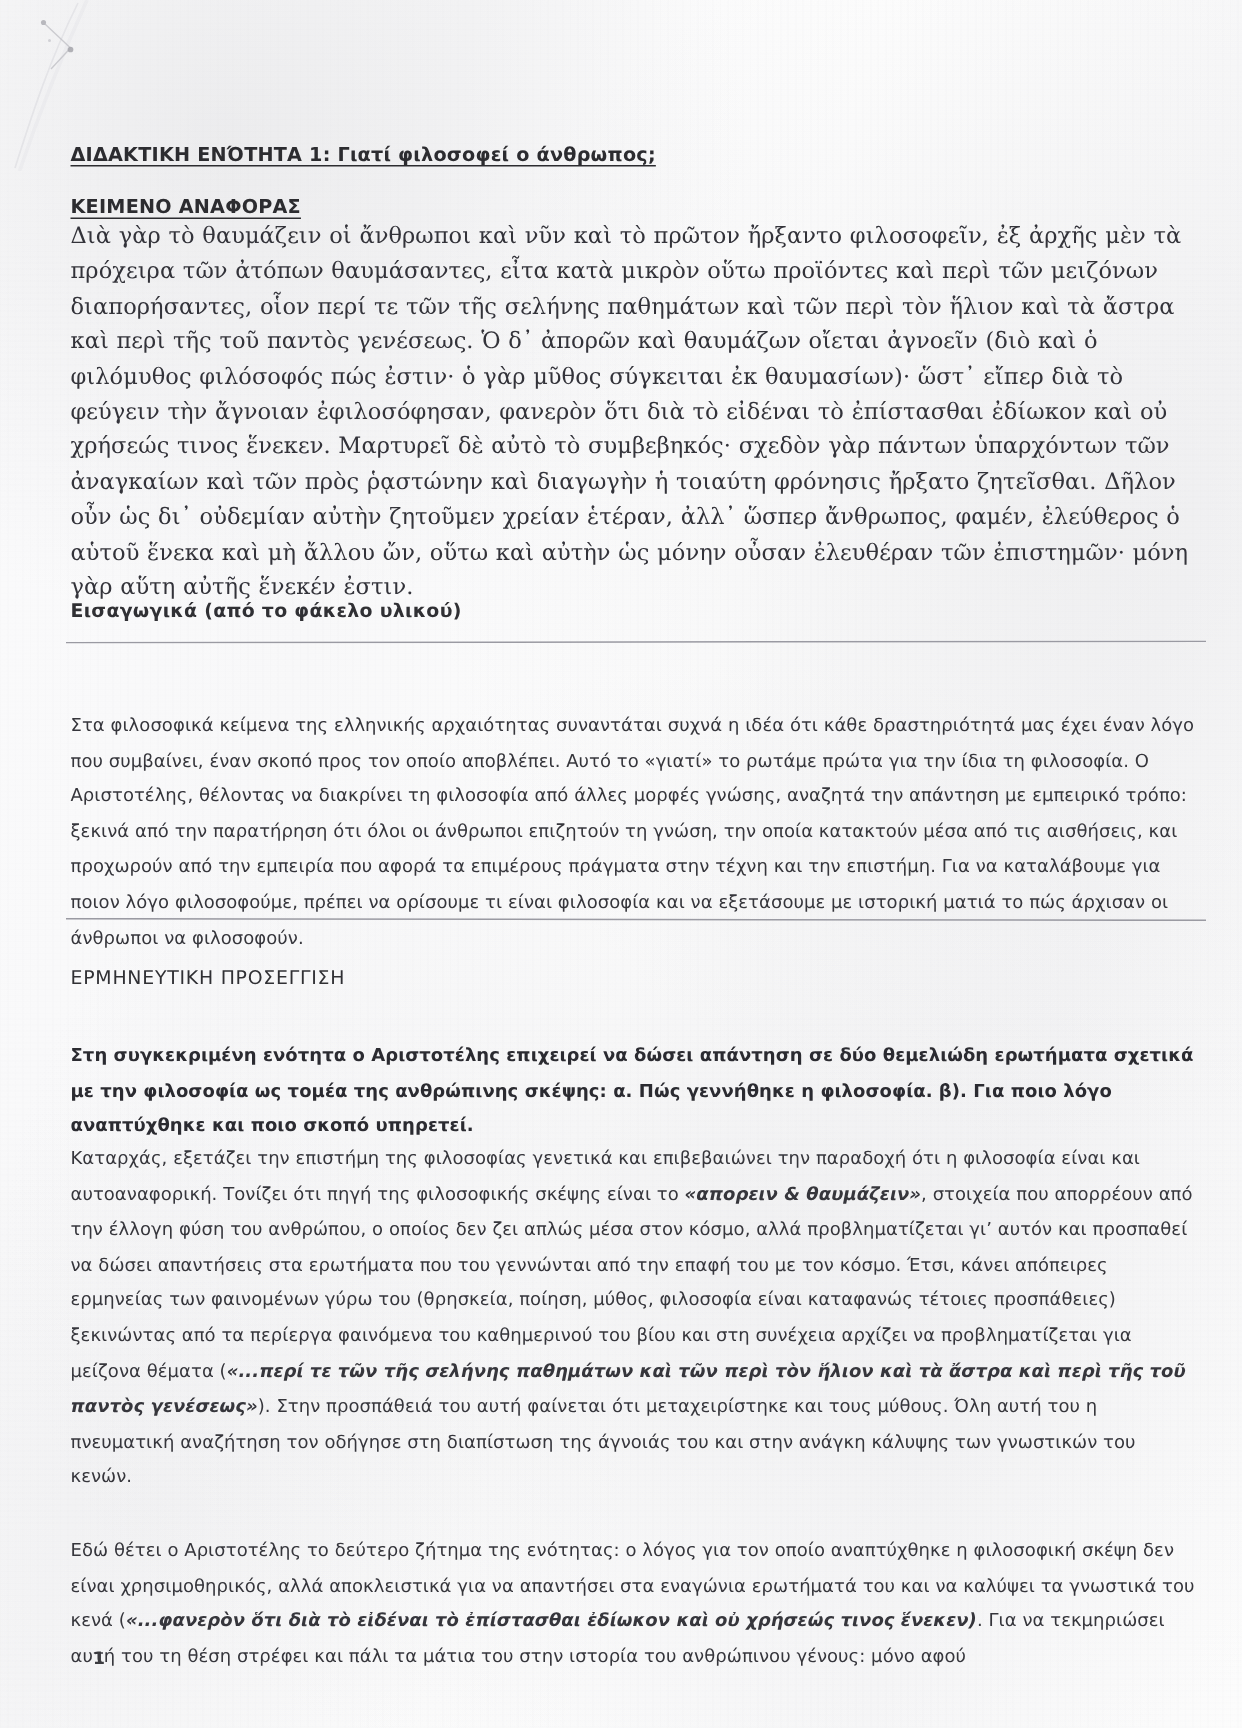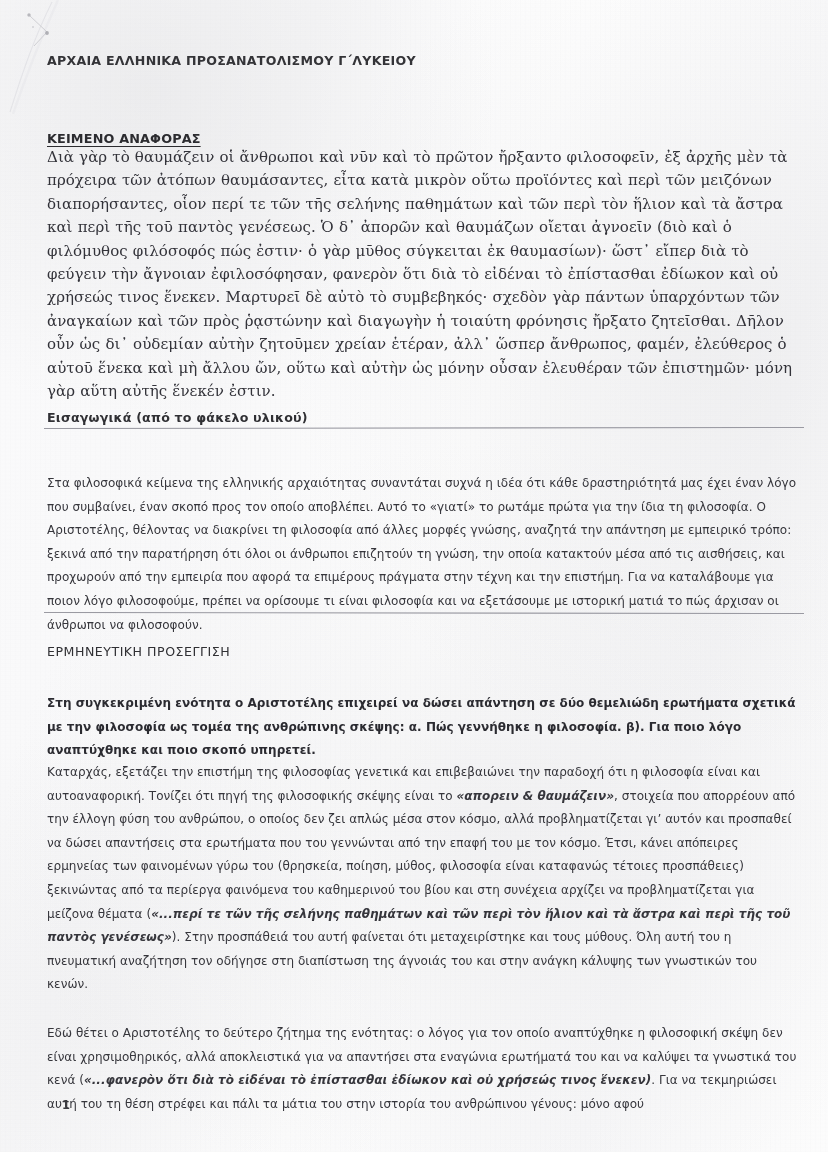--- a/index.html
+++ b/index.html
@@ -80,21 +80,21 @@
 
   .h-plain {
     position: absolute;
     left: 47px;
     font-size: 12.6px;
     font-weight: 600;
     color: #303034;
     letter-spacing: 0.2px;
     white-space: nowrap;
   }
-  #h-intro { top: 410px; text-align: center; }
+  #h-intro { top: 399px; text-align: center; }
   #h-herm  { top: 644px; font-weight: 400; letter-spacing: 0.5px; }
 
   
   .ancient {
     position: absolute;
     left: 47px; top: 146px;
     width: 752px;
     font-family: "DejaVu Serif", "Liberation Serif", serif;
     font-size: 15px;
     line-height: 23.4px;
@@ -160,22 +160,22 @@
   <path d="M 13 120 C 26 82, 40 46, 58 6" stroke="#e0e0e5" stroke-width="2.4" fill="none" opacity="0.6"></path>
   <path d="M 30 22 L 47 38" stroke="#9e9ea6" stroke-width="0.9" fill="none" opacity="0.85"></path>
   <path d="M 47 38 L 34 52" stroke="#9e9ea6" stroke-width="0.9" fill="none" opacity="0.85"></path>
   <circle cx="29" cy="21" r="1.7" fill="#7d7d86" opacity="0.9"></circle>
   <circle cx="47" cy="39" r="1.9" fill="#6f6f79" opacity="0.9"></circle>
   <circle cx="33" cy="33" r="1.0" fill="#a8a8b0" opacity="0.8"></circle>
 </svg>
 
 <div class="content">
 
-  <div class="doc-title">ΑΡΧΑΙΑ ΕΛΛΗΝΙΚΑ ΠΡΟΣΑΝΑΤΟΛΙΣΜΟΥ Γ΄ΛΥΚΕΙΟΥ</div>
-
+
+  <div class="heading" id="h-unit">ΔΙΔΑΚΤΙΚΗ ΕΝΌΤΗΤΑ 1: Γιατί φιλοσοφεί ο άνθρωπος;</div>
 
   <div class="heading" id="h-ref">ΚΕΙΜΕΝΟ ΑΝΑΦΟΡΑΣ</div>
 
   <div class="ancient">Διὰ γὰρ τὸ θαυμάζειν οἱ ἄνθρωποι καὶ νῦν καὶ τὸ πρῶτον ἤρξαντο φιλοσοφεῖν, ἐξ ἀρχῆς μὲν τὰ πρόχειρα τῶν ἀτόπων θαυμάσαντες, εἶτα κατὰ μικρὸν οὕτω προϊόντες καὶ περὶ τῶν μειζόνων διαπορήσαντες, οἷον περί τε τῶν τῆς σελήνης παθημάτων καὶ τῶν περὶ τὸν ἥλιον καὶ τὰ ἄστρα καὶ περὶ τῆς τοῦ παντὸς γενέσεως. Ὁ δ᾿ ἀπορῶν καὶ θαυμάζων οἴεται ἀγνοεῖν (διὸ καὶ ὁ φιλόμυθος φιλόσοφός πώς ἐστιν· ὁ γὰρ μῦθος σύγκειται ἐκ  θαυμασίων)· ὥστ᾿ εἴπερ διὰ τὸ φεύγειν τὴν ἄγνοιαν ἐφιλοσόφησαν, φανερὸν ὅτι διὰ τὸ εἰδέναι τὸ ἐπίστασθαι ἐδίωκον καὶ οὐ χρήσεώς τινος ἕνεκεν. Μαρτυρεῖ δὲ αὐτὸ τὸ συμβεβηκός· σχεδὸν γὰρ πάντων ὑπαρχόντων τῶν ἀναγκαίων καὶ τῶν πρὸς ῥᾳστώνην καὶ διαγωγὴν ἡ τοιαύτη φρόνησις ἤρξατο ζητεῖσθαι. Δῆλον οὖν ὡς δι᾿ οὐδεμίαν αὐτὴν ζητοῦμεν χρείαν ἑτέραν, ἀλλ᾿ ὥσπερ ἄνθρωπος, φαμέν, ἐλεύθερος ὁ αὑτοῦ ἕνεκα καὶ μὴ ἄλλου ὤν, οὕτω καὶ αὐτὴν ὡς μόνην οὖσαν ἐλευθέραν τῶν ἐπιστημῶν· μόνη γὰρ αὕτη αὐτῆς ἕνεκέν ἐστιν.</div>
 
   <div class="h-plain" id="h-intro">Εισαγωγικά (από το φάκελο υλικού)</div>
 
   <svg class="rule" id="rule-1" viewBox="0 0 760 2" preserveAspectRatio="none">
     <line x1="0" y1="1.55" x2="760" y2="0.45" stroke="#9a9aa2" stroke-width="1.05"></line>
   </svg>

